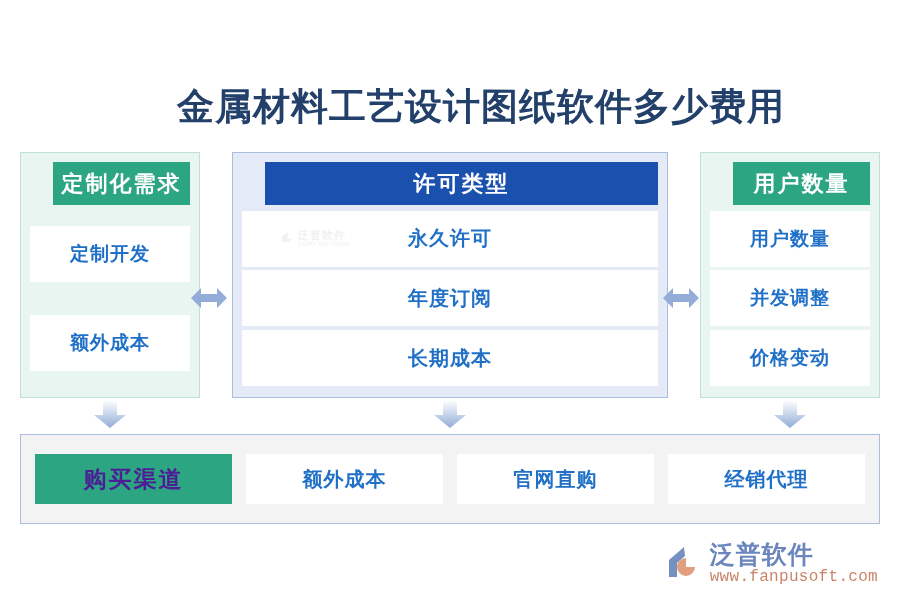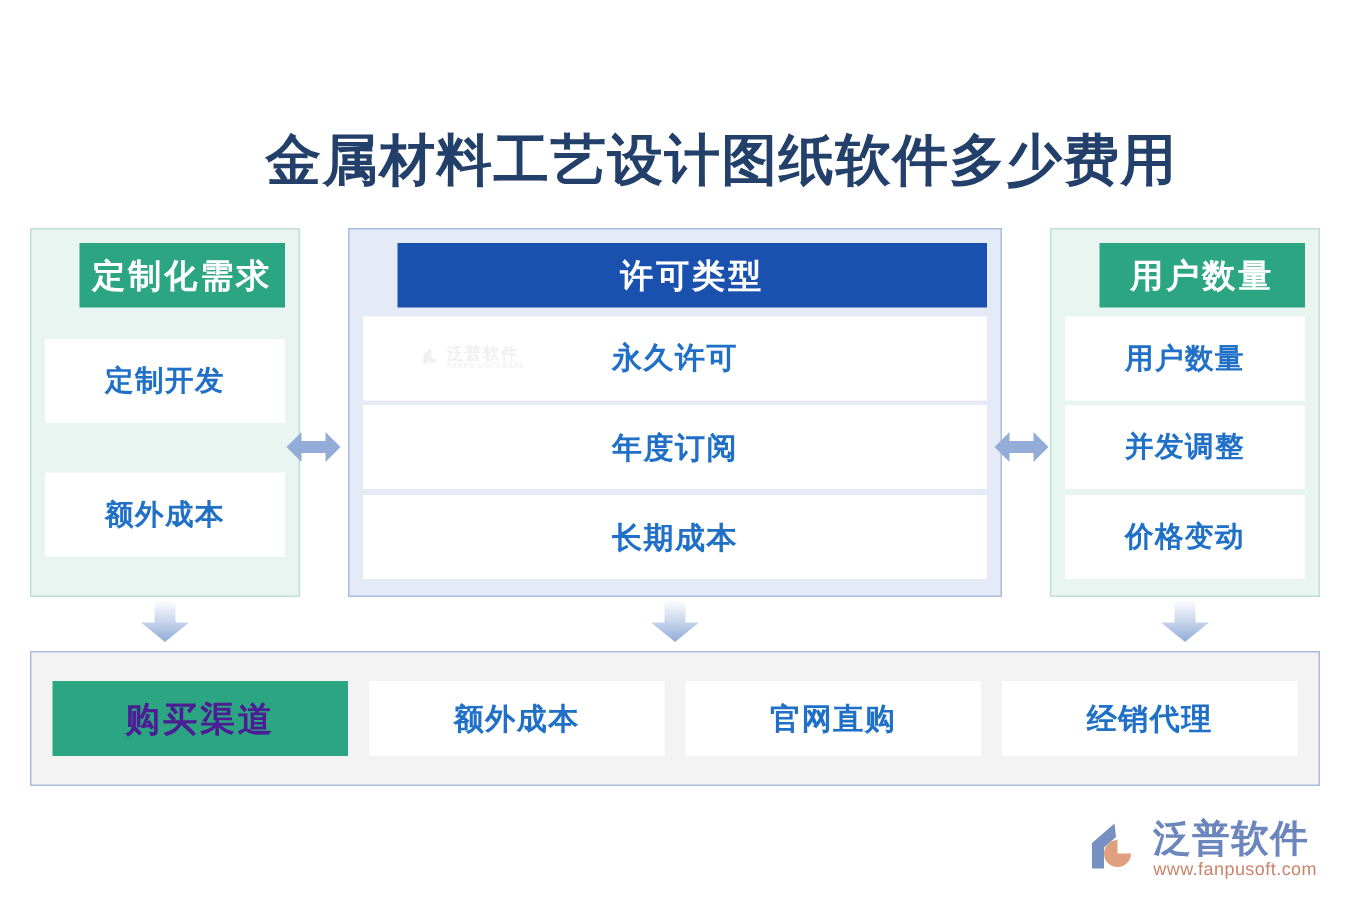--- a/index.html
+++ b/index.html
@@ -198,23 +198,23 @@
   .brand-mark { width: 40px; height: 40px; flex: 0 0 auto; }
   .brand-text { line-height: 1.05; }
   .brand-name {
     font-size: 25px;
     font-weight: bold;
     color: #6b86bd;
     letter-spacing: 1px;
     white-space: nowrap;
   }
   .brand-url {
-    font-size: 12px;
+    font-size: 16px;
     color: #c9846a;
-    font-family: Liberation Sans, sans-serif;
+    font-family: Liberation Mono, monospace;
     letter-spacing: .3px;
     white-space: nowrap;
     margin-top: 1px;
   }
 </style>
 </head>
 <body>
 
 <div class="page-title">金属材料工艺设计图纸软件多少费用</div>
 

